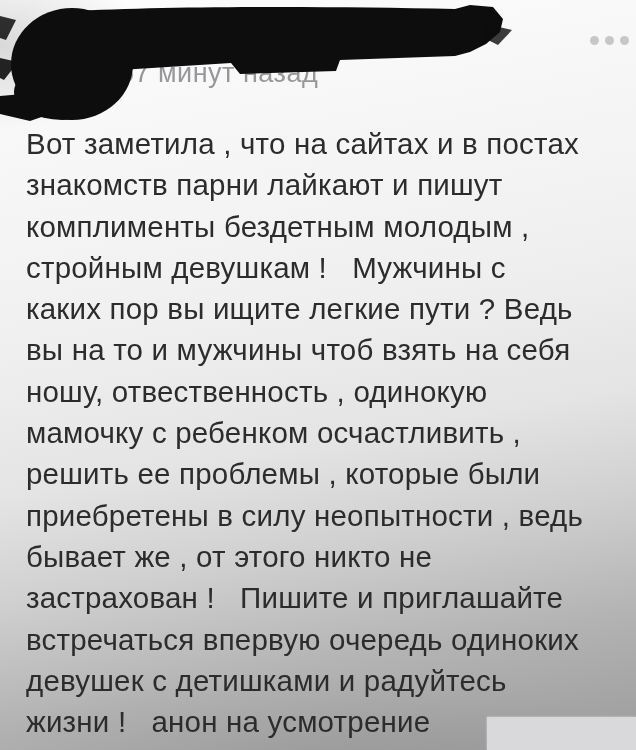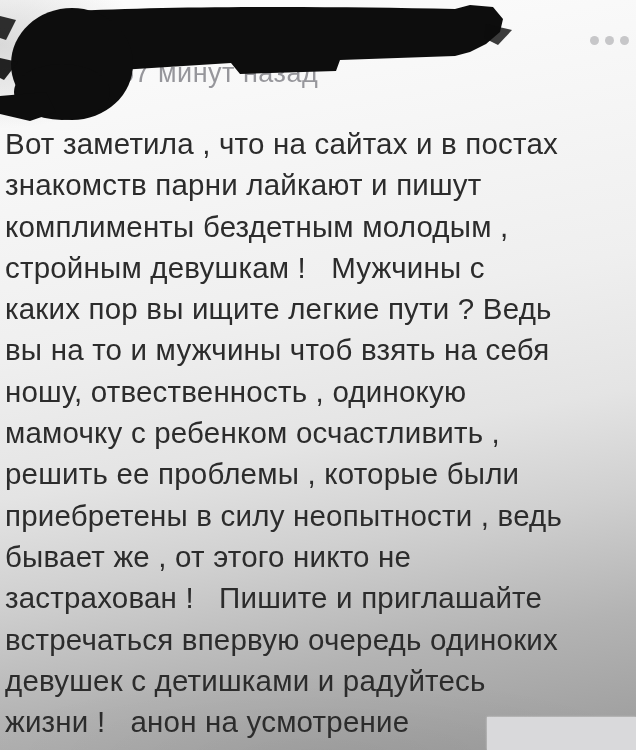--- a/index.html
+++ b/index.html
@@ -52,21 +52,21 @@
   .more-options .dots {
     display: flex; gap: 6px;
   }
   .more-options .dot {
     width: 9px; height: 9px; border-radius: 50%;
     background: var(--dots, #c7c7c9);
   }
 
   .post-body {
     position: absolute;
-    left: 5px; top: 123px;
+    left: 26px; top: 123px;
     width: 606px;
     font-size: 29.5px;
     line-height: 41.3px;
     letter-spacing: 0.2px;
     color: var(--text, #2c2c2c);
     white-space: pre;
     z-index: 1;
   }
 
   .patch {

